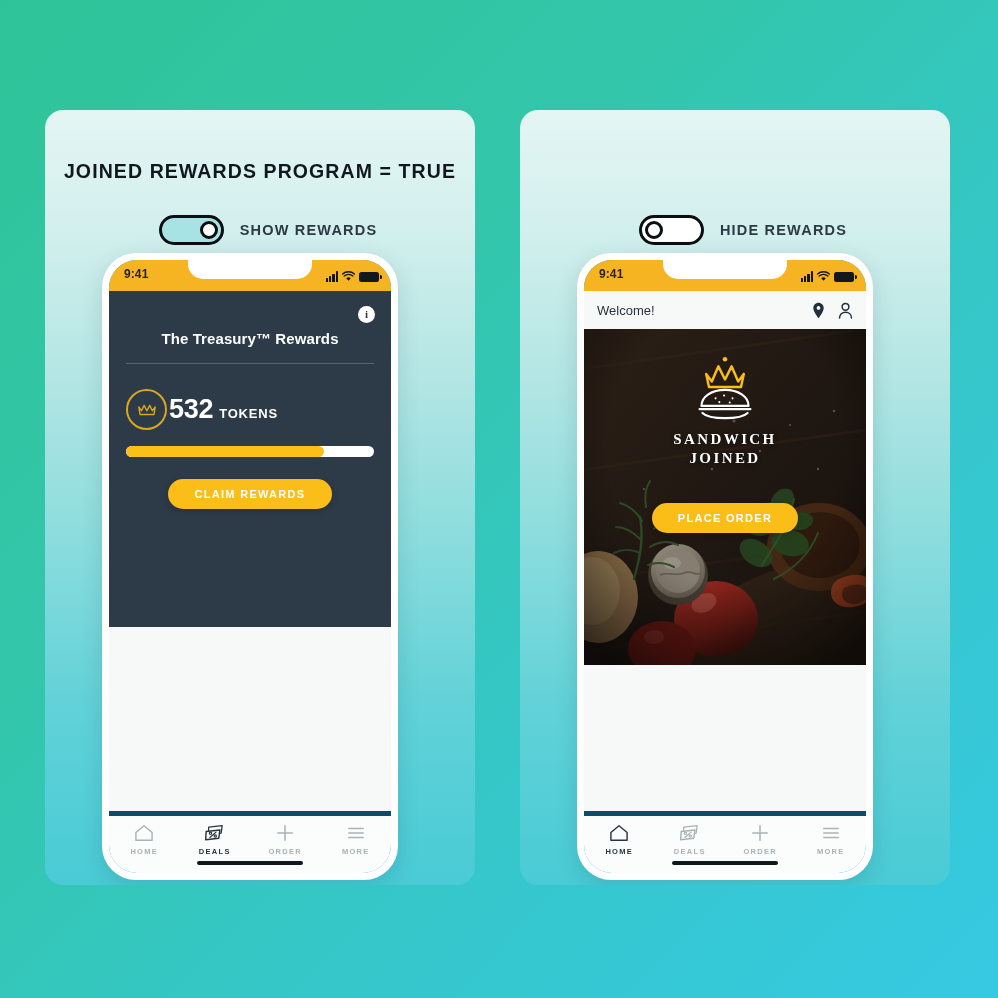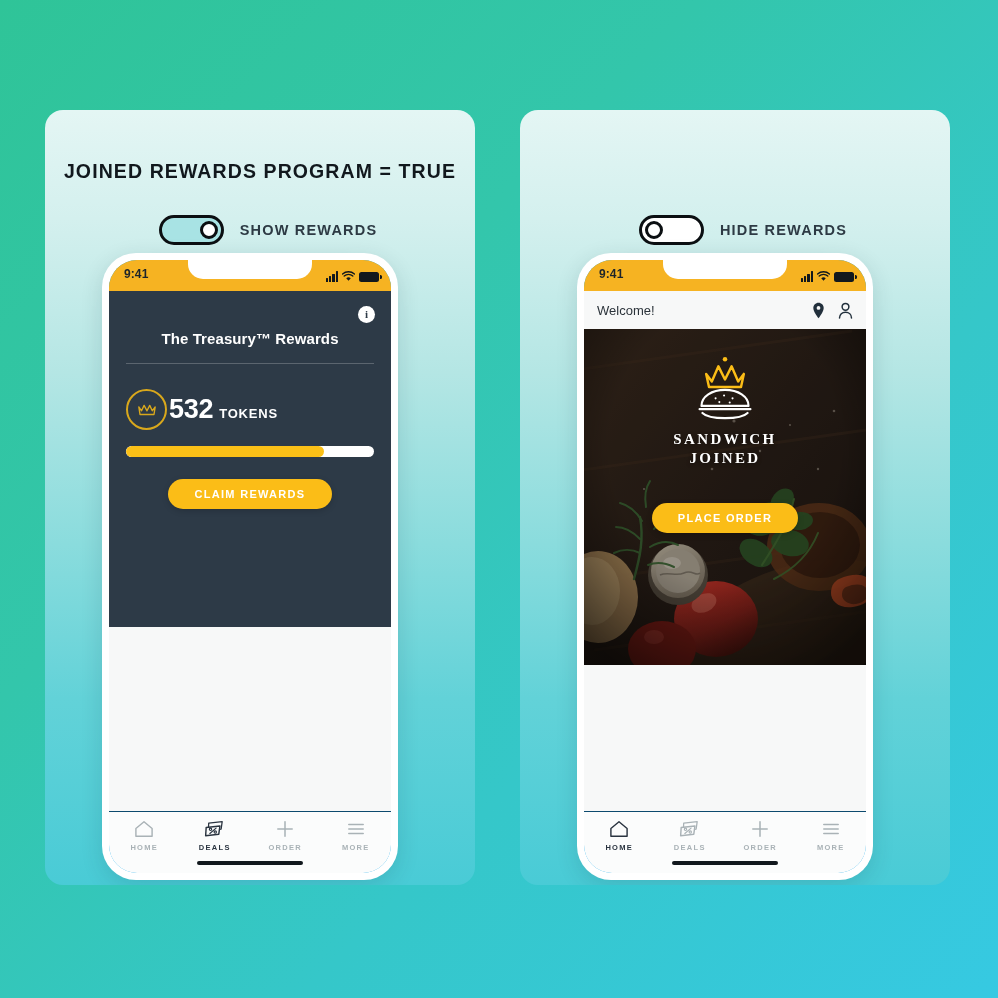--- a/index.html
+++ b/index.html
@@ -348,21 +348,21 @@
   .blank-body {
     flex: 1 1 auto;
     background: #f7f8f8;
   }
 
   
   .tabbar {
     flex: 0 0 auto;
     height: 62px;
     background: #fbfcfc;
-    border-top: 1px solid #0c4a6e;
+    border-top: 5px solid #0c4a6e;
     display: flex;
     align-items: flex-start;
     padding-top: 8px;
     box-sizing: border-box;
   }
   .tab {
     flex: 1 1 0;
     display: flex;
     flex-direction: column;
     align-items: center;

